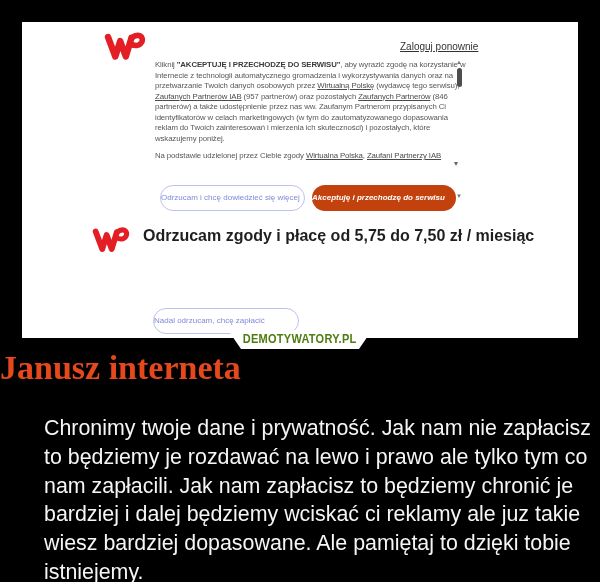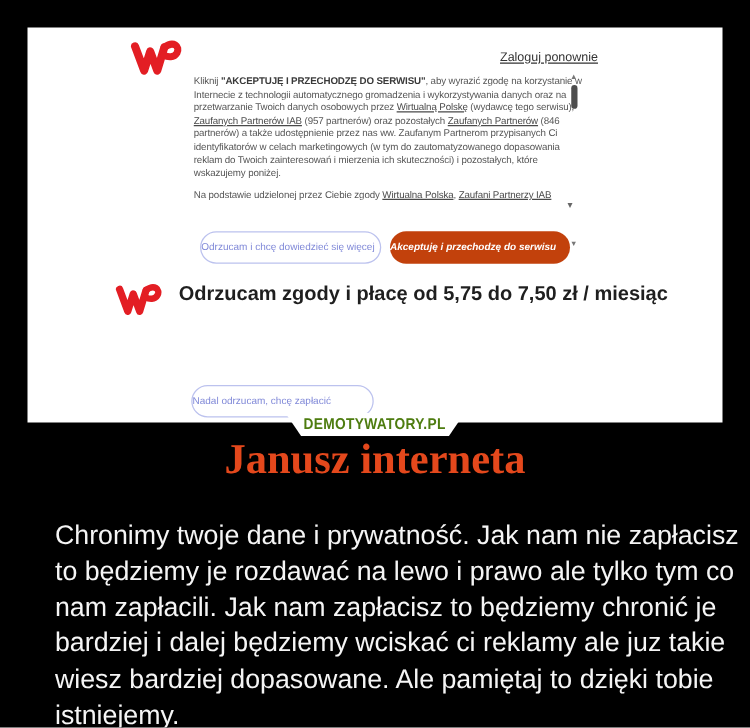--- a/index.html
+++ b/index.html
@@ -77,21 +77,20 @@
   
   .demot-tab {
     position: absolute; left: 228px; top: 330px; width: 144px; height: 19px;
     background: #fff; color: #4d7c0f;
     clip-path: polygon(0 0, 100% 0, calc(100% - 13px) 100%, 13px 100%);
     text-align: center; font-weight: bold; font-size: 12.5px; line-height: 18px;
   }
   .demot-tab span { display: inline-block; transform: scaleX(0.88); letter-spacing: 0.3px; }
   .meme-title {
     position: absolute; left: 0; top: 349px; width: 600px; margin: 0;
-    text-align: center;
     font-family: "Liberation Serif", serif;
     font-weight: bold; font-size: 34px; color: #e4481c;
   }
   .meme-caption {
     position: absolute; left: 28px; top: 398px; width: 558px; margin: 16px;
     font-size: 21.4px; line-height: 28.8px; color: #f5f5f5;
     text-shadow: 1px 1px 2px #000, 0 0 2px #000;
   }
 </style>
 </head>

